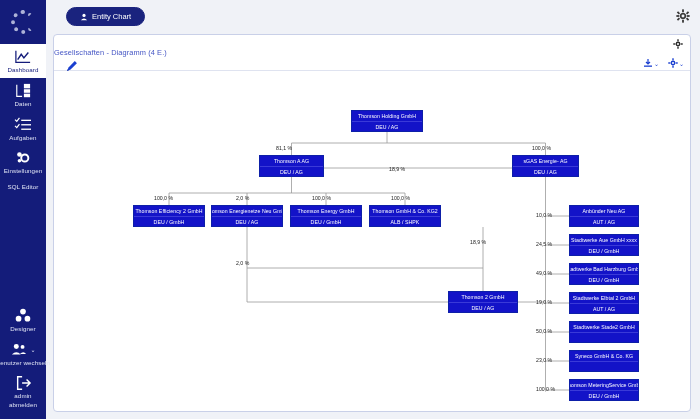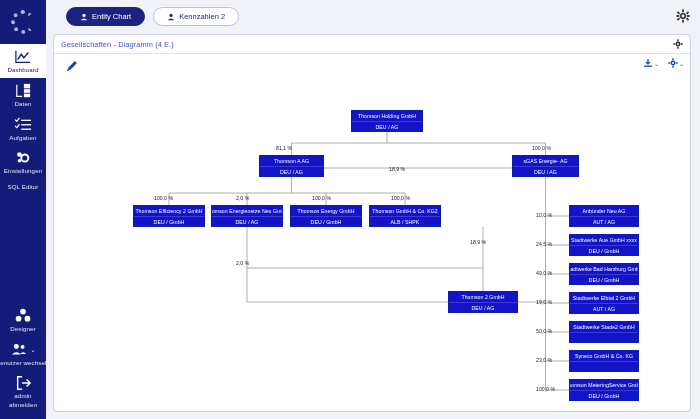--- a/index.html
+++ b/index.html
@@ -62,22 +62,22 @@
   #gear-top {
     position:absolute; right:10px; top:9px; width:14px; height:14px; cursor:pointer;
   }
 
   
   #panel {
     position:absolute; left:53px; top:34px; width:638px; height:378px;
     background:#fff; border:1px solid #c9d0e8; border-radius:4px;
   }
   #panel-head {
-    position:relative; height:19px; border-bottom:1px solid #dfe3f0;
-    display:flex; align-items:center; padding-left:7px;
+    position:relative; height:36px; border-bottom:1px solid #dfe3f0;
+    display:flex; align-items:center; 
   }
   #panel-title { font-size:7.4px; color:#4455c4; letter-spacing:.1px; }
   #panel-gear { position:absolute; right:7px; top:4px; width:10px; height:10px; cursor:pointer; }
   #panel-tools {
     position:absolute; right:6px; top:23px; display:flex; align-items:center; gap:9px;
   }
   .tool-btn { display:flex; align-items:center; gap:1px; cursor:pointer; }
   .tool-btn svg { width:10px; height:10px; }
   .caret { font-size:6px; color:#1a3fd0; }
   #pencil { position:absolute; left:11px; top:24px; width:14px; height:14px; cursor:pointer; }
@@ -191,27 +191,20 @@
     </div>
   </div>
 
   <div id="topbar">
     <div class="tab active">
       <svg viewBox="0 0 10 10">
         <circle cx="5" cy="3" r="2" fill="#fff"></circle>
         <path d="M1 9 q4 -4 8 0 z" fill="#fff"></path>
       </svg>
       <span>Entity Chart</span>
-    </div>
-    <div class="tab inactive">
-      <svg viewBox="0 0 10 10">
-        <circle cx="5" cy="3" r="2" fill="#1a237e"></circle>
-        <path d="M1 9 q4 -4 8 0 z" fill="#1a237e"></path>
-      </svg>
-      <span>Kennzahlen 2</span>
     </div>
     <svg id="gear-top" viewBox="0 0 20 20">
       <circle cx="10" cy="10" r="3.4" fill="none" stroke="#3a3a3a" stroke-width="2.6"></circle>
       <g fill="#3a3a3a">
         <rect x="8.7" y="0.5" width="2.6" height="4"></rect>
         <rect x="8.7" y="15.5" width="2.6" height="4"></rect>
         <rect x="0.5" y="8.7" width="4" height="2.6"></rect>
         <rect x="15.5" y="8.7" width="4" height="2.6"></rect>
         <rect x="2.2" y="3.4" width="2.6" height="4" transform="rotate(-45 3.5 5.4)"></rect>
         <rect x="15.2" y="12.6" width="2.6" height="4" transform="rotate(-45 16.5 14.6)"></rect>

